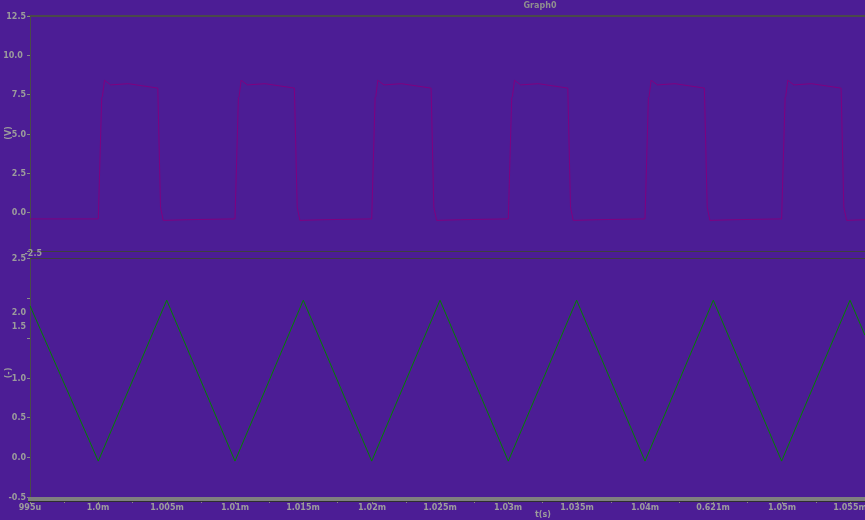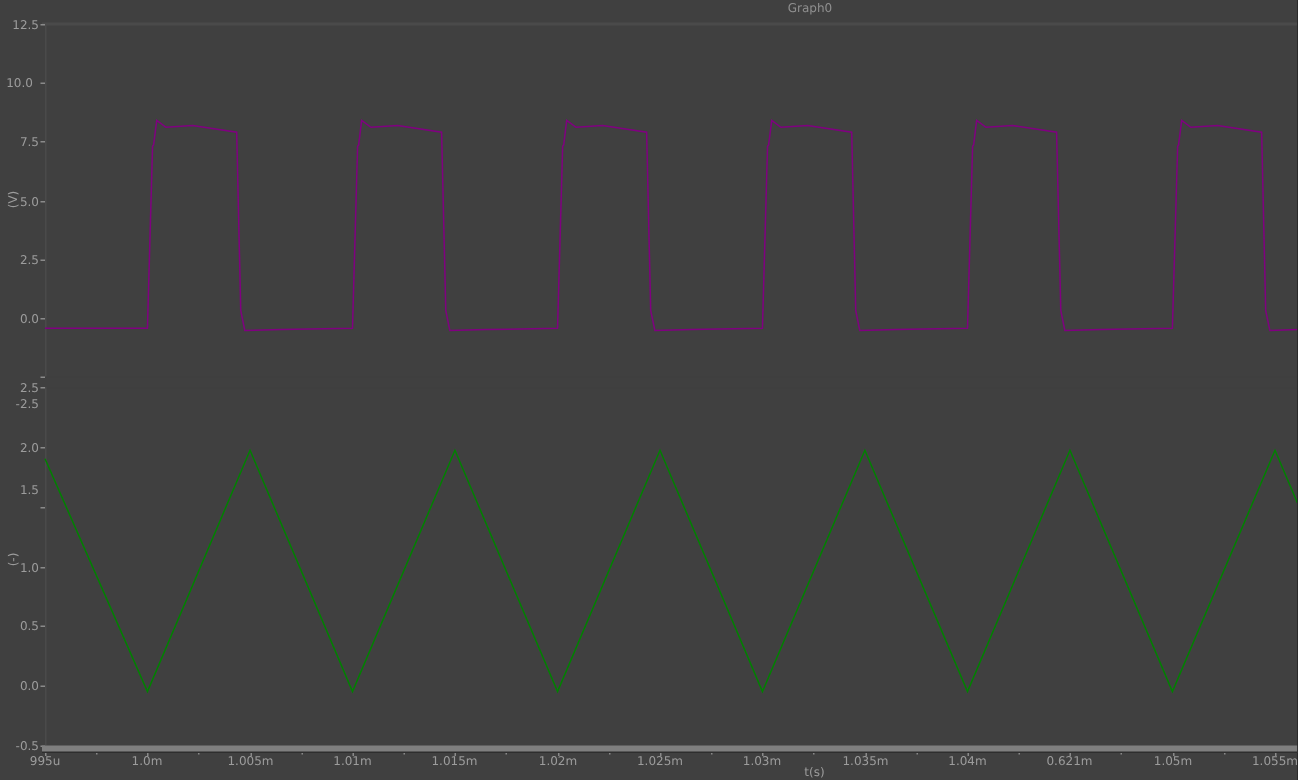--- a/index.html
+++ b/index.html
@@ -28,21 +28,21 @@
   }
   #plot-canvas{position:absolute;left:0;top:0;}
   #xbar{
     position:absolute;left:28px;top:497px;width:837px;height:4px;
     border-bottom:1px solid #2e2e2e;
   }
 </style>
 </head>
 <body>
 
-<div class="window" style="background: #404040;">
+<div class="window" style="background: #4c1d95; font-weight: bold;">
   <div class="title">Graph0</div>
 
   <svg id="plot-canvas" width="865" height="520" viewBox="0 0 865 520">
       <rect x="28" y="15" width="837" height="2" fill="#4a4a4a"></rect>
       <rect x="28" y="251" width="837" height="1" fill="#3f3f3f"></rect>
       <rect x="28" y="258" width="837" height="1" fill="#3f3f3f"></rect>
       <rect x="30" y="16" width="1" height="235" fill="#4a4a4a"></rect>
       <rect x="30" y="258" width="1" height="239" fill="#4a4a4a"></rect>
       <rect x="27" y="16" width="3" height="1" fill="#8a8a8a"></rect>
       <rect x="27" y="55" width="3" height="1" fill="#8a8a8a"></rect>
@@ -87,23 +87,23 @@
       <polyline points="30.0,305.8 98.3,461.1 166.7,300.2 235.0,461.1 303.3,300.2 371.7,461.1 440.0,300.2 508.3,461.1 576.6,300.2 645.0,461.1 713.3,300.2 781.6,461.1 850.0,300.2 865.0,335.3" fill="none" stroke="#008200" stroke-width="1"></polyline>
     </svg>
 
   <div id="labels-layer">
       <div class="tick-label ytick" style="top: 12px;">12.5</div>
       <div class="tick-label ytick" style="top: 51px; text-align: center;">10.0</div>
       <div class="tick-label ytick" style="top: 90px;">7.5</div>
       <div class="tick-label ytick" style="top: 130px;">5.0</div>
       <div class="tick-label ytick" style="top: 169px;">2.5</div>
       <div class="tick-label ytick" style="top: 208px;">0.0</div>
-      <div class="tick-label ytick" style="top: 265px;">-2.5</div>
+      <div class="tick-label ytick" style="top: 249px; margin-left: 16px;">-2.5</div>
       <div class="tick-label ytick" style="top: 254px;">2.5</div>
-      <div class="tick-label ytick" style="top: 294px;">2.0</div>
+      <div class="tick-label ytick" style="top: 308px;">2.0</div>
       <div class="tick-label ytick" style="top: 322px;">1.5</div>
       <div class="tick-label ytick" style="top: 374px;">1.0</div>
       <div class="tick-label ytick" style="top: 413px;">0.5</div>
       <div class="tick-label ytick" style="top: 453px;">0.0</div>
       <div class="tick-label ytick" style="top: 493px;">-0.5</div>
       <div class="tick-label xtick" style="left: 8px;">995u</div>
       <div class="tick-label xtick" style="left: 76px;">1.0m</div>
       <div class="tick-label xtick" style="left: 145px;">1.005m</div>
       <div class="tick-label xtick" style="left: 213px;">1.01m</div>
       <div class="tick-label xtick" style="left: 281px;">1.015m</div>

